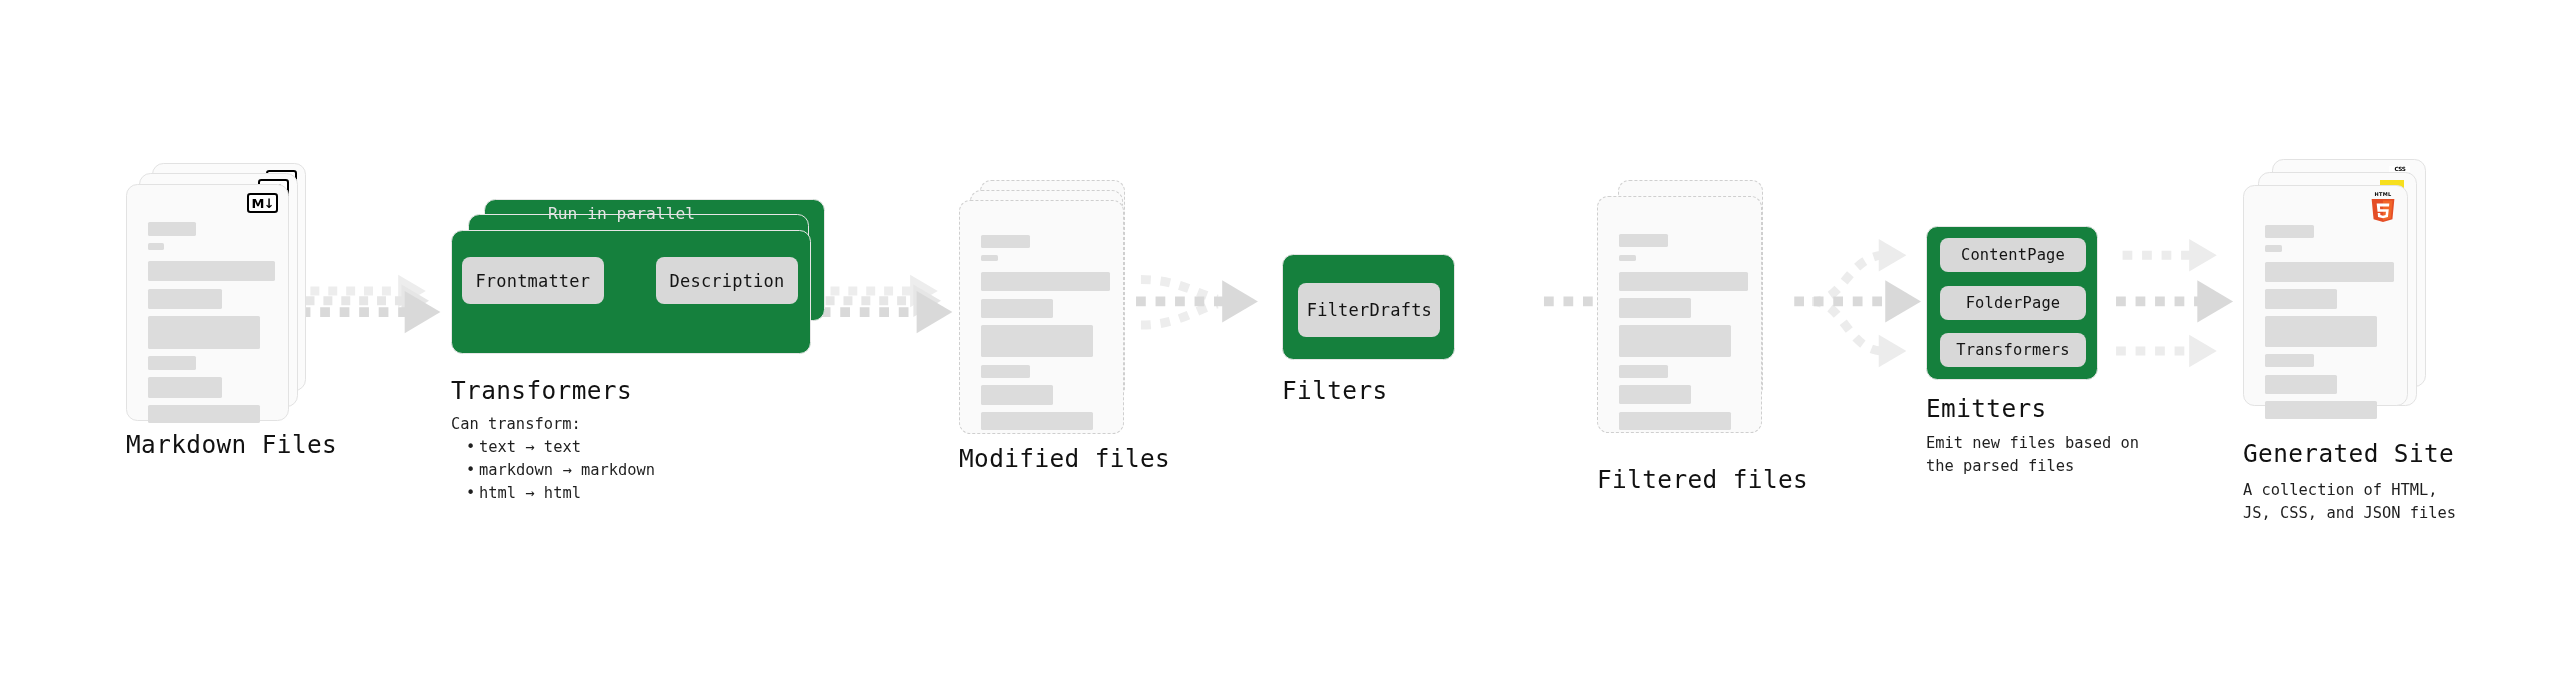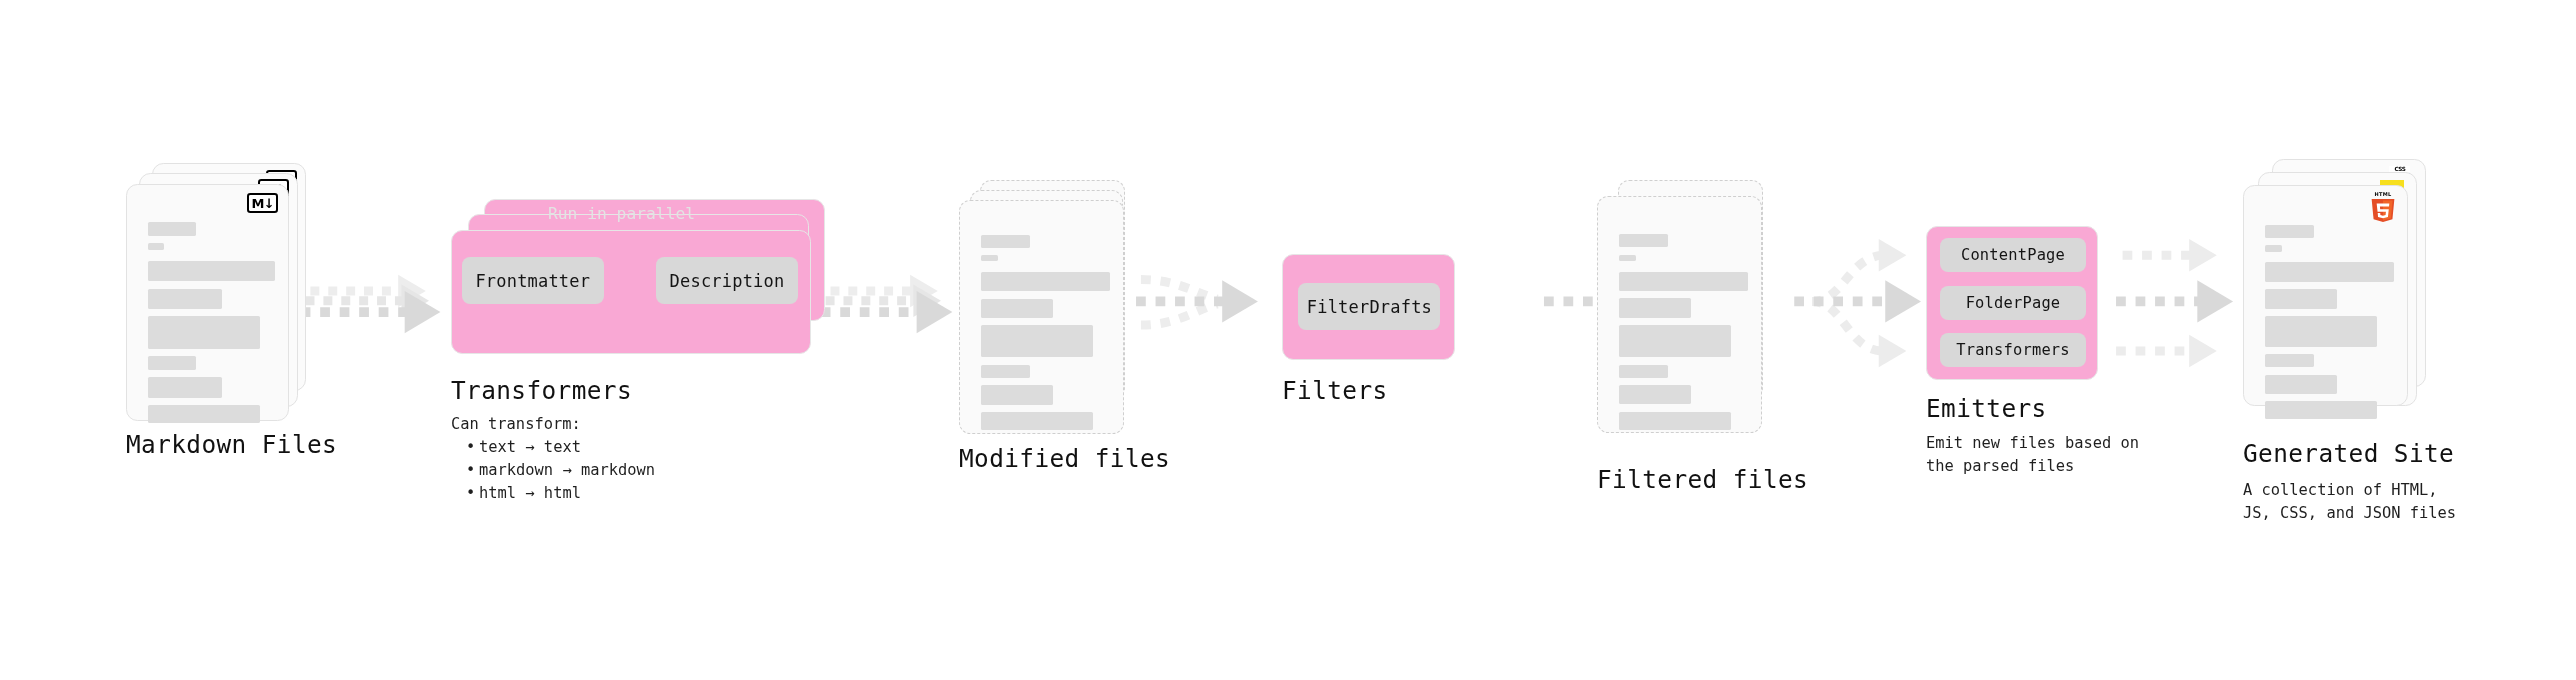--- a/index.html
+++ b/index.html
@@ -137,21 +137,21 @@
     font-weight: bold;
     color: #000000;
     letter-spacing: -0.4px;
   }
 
   
   .proc-box {
     position: absolute;
     border: 1.6px solid #e6e6e6;
     border-radius: 11.4px;
-    background: #f9a8d4;
+    background: #15803d;
     box-sizing: border-box;
   }
   .pill {
     position: absolute;
     background: #d8d8d8;
     border-radius: 8.1px;
     display: flex;
     align-items: center;
     justify-content: center;
     font-size: 17px;
@@ -323,21 +323,21 @@
         <div class="doc-line" style="width:38%; height:13px;"></div>
         <div class="doc-line" style="width:56%; height:19.5px;"></div>
         <div class="doc-line" style="width:87%; height:18px;"></div>
       </div>
     </div>
   </div>
 
   <span class="stage-title" style="left:959px; top:444px;">Modified files</span>
 
   <div class="proc-box" style="left:1282px; top:254px; width:173px; height:106px;">
-    <div class="pill" style="left:15.4px; top:28px; width:142px; height:47px;">FilterDrafts</div>
+    <div class="pill" style="left:15.4px; top:28px; width:142px; height:54px;">FilterDrafts</div>
   </div>
 
   <span class="stage-title" style="left:1282px; top:376px;">Filters</span>
 
   <div class="doc-stack" style="left:1597px; top:180px; width:187px; height:260px;">
     <div class="doc-card dashed" style="left:21px; top:0px; width:145px; height:219px;"></div>
     <div class="doc-card dashed" style="left:0px; top:16.3px; width:165px; height:237px;">
       <div class="doc-lines" style="top:37px;">
         <div class="doc-line" style="width:38%; height:13px;"></div>
         <div class="doc-line" style="width:13%; height:6.5px; margin-bottom:10.6px;"></div>

